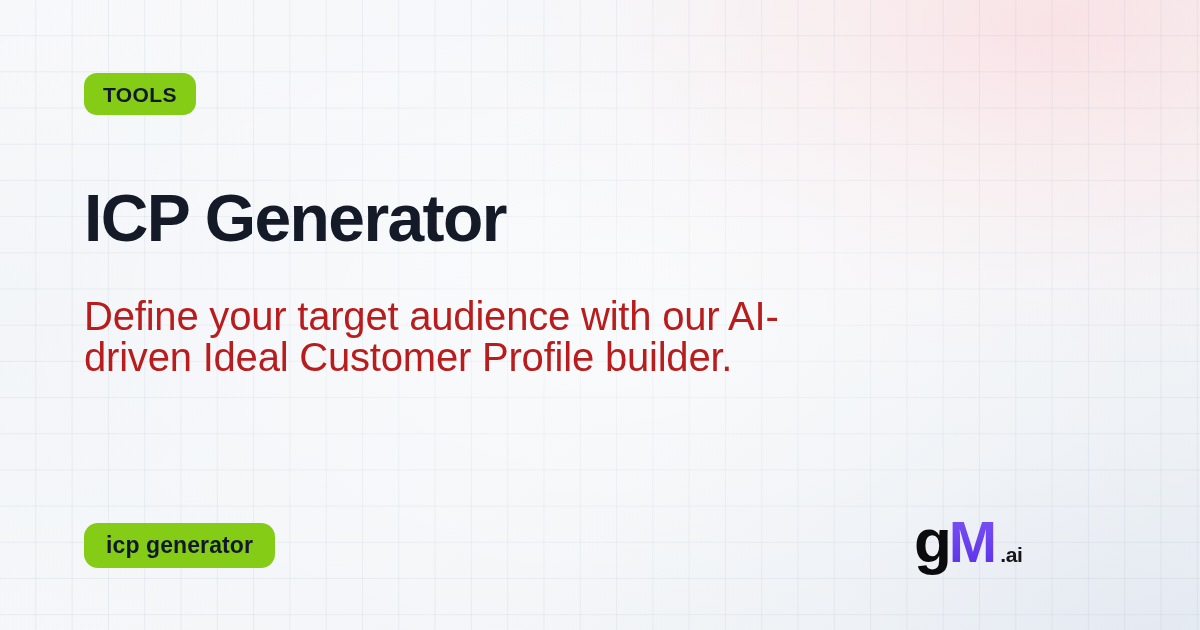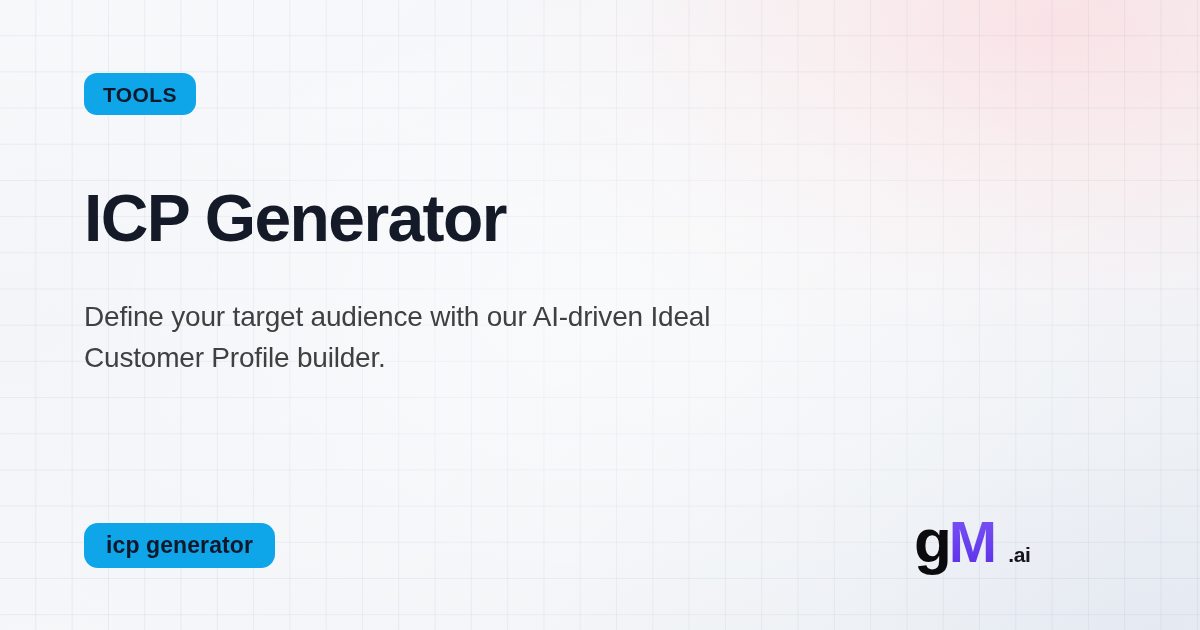--- a/index.html
+++ b/index.html
@@ -60,21 +60,21 @@
   .content {
     position: absolute;
     inset: 0;
   }
 
   .pill {
     position: absolute;
     display: inline-flex;
     align-items: center;
     justify-content: center;
-    background: #0ea5e9;
+    background: #84cc16;
     border-radius: 13px;
     color: #11182a;
   }
 
   #tools-pill {
     left: 84px;
     top: 73px;
     height: 42px;
     padding: 0 19px;
   }
@@ -109,25 +109,25 @@
     letter-spacing: -1.6px;
     color: #141a27;
     white-space: nowrap;
   }
 
   #subhead {
     position: absolute;
     left: 84px;
     top: 296px;
     width: 720px;
-    font-size: 28px;
+    font-size: 40px;
     line-height: 41px;
     font-weight: normal;
     letter-spacing: -0.2px;
-    color: #404040;
+    color: #b91c1c;
   }
 
   
   #logo {
     position: absolute;
     left: 914px;
     top: 510px;
     height: 64px;
     display: flex;
     align-items: baseline;
@@ -149,21 +149,21 @@
     -webkit-text-fill-color: transparent;
     font-size: 58px;
     letter-spacing: -2.8px;
   }
   #logo .tld {
     font-size: 21px;
     line-height: 21px;
     font-weight: bold;
     letter-spacing: -0.4px;
     color: #15151b;
-    margin-left: 14px;
+    margin-left: 6px;
   }
 </style>
 </head>
 <body>
 
 <div id="card">
 
   <div class="bg-base"></div>
   <div class="bg-pink"></div>
   <div class="bg-blue"></div>

